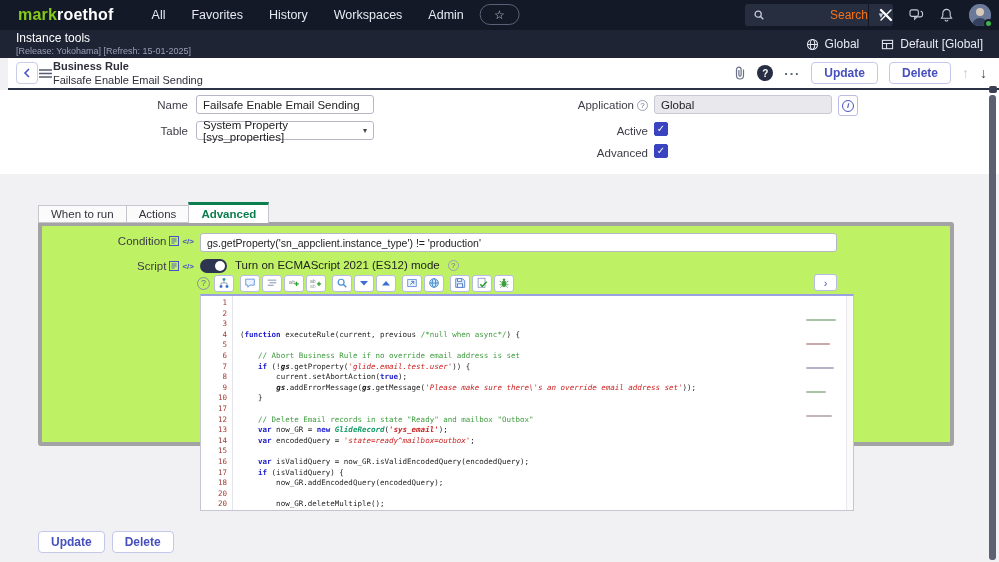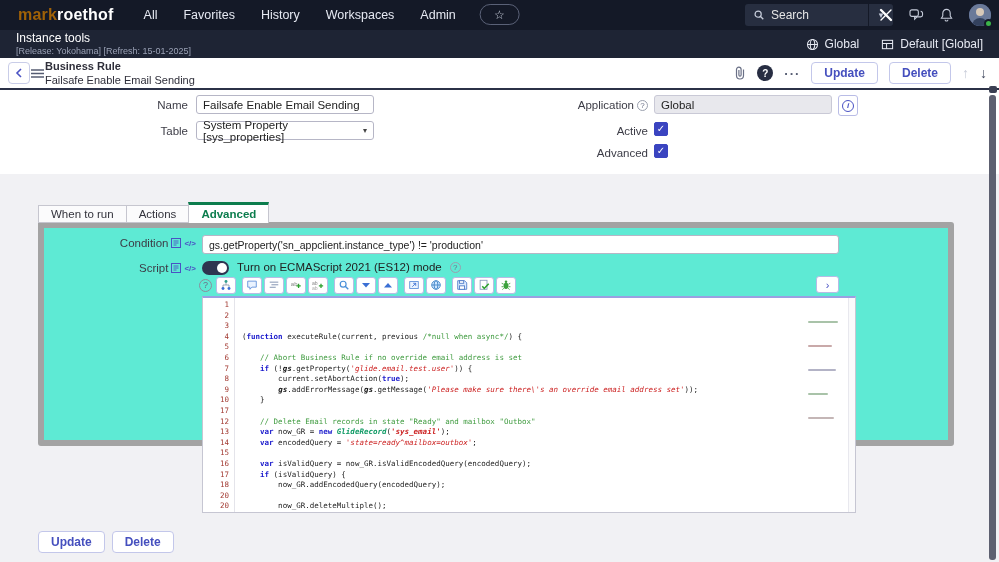--- a/index.html
+++ b/index.html
@@ -5,44 +5,44 @@
   * { box-sizing: border-box; }
   html,body { margin:0; padding:0; }
   body {
     width:999px; height:562px; position:relative; overflow:hidden;
     font-family:"Liberation Sans","DejaVu Sans",sans-serif;
     background:#f1f1f4;
   }
   
   .topbar{position:absolute;top:0;left:0;right:0;height:30px;background:#141927;display:flex;align-items:center;padding:0 10px;}
   .logo{font-weight:bold;font-size:16px;margin-left:8px;letter-spacing:.2px;cursor:pointer;}
-  .logo .p1{color:#a16207}.logo .p2{color:#ffffff}
-  .main-nav{display:flex;gap:26px;margin-left:30px;}
+  .logo .p1{color:#84cc16}.logo .p2{color:#ffffff}
+  .main-nav{display:flex;gap:26px;margin-left:38px;}
   .nav-item{color:#e6e9f2;font-size:12.5px;cursor:pointer;}
   .context-pill{position:absolute;left:50%;transform:translateX(-50%);top:4px;height:21px;border:1px solid #5a6177;border-radius:12px;display:flex;align-items:center;gap:8px;padding:0 14px;color:#fff;font-size:12px;font-weight:bold;cursor:pointer;}
   .pill-star{color:#c9cfdd;font-weight:normal;font-size:12px;}
   .search-box{position:absolute;right:106px;top:4px;width:148px;height:22px;background:#272e40;border-radius:3px;display:flex;align-items:center;}
   .search-box .s-ic{margin:0 6px 0 8px;display:flex;}
-  .search-text{color:#e5e5e5;font-size:12px;flex:1;}
+  .search-text{color:#f97316;font-size:12px;flex:1;text-align:right;}
   .search-divider{width:1px;height:22px;background:#141927;}
   .search-caret{width:24px;text-align:center;color:#c6ccda;font-size:9px;cursor:pointer;}
   .header-icons{position:absolute;right:8px;top:0;height:30px;display:flex;align-items:center;gap:16px;}
   .hicon{display:flex;cursor:pointer;}
   .avatar{width:22px;height:22px;border-radius:50%;background:#41548a;position:relative;overflow:visible;cursor:pointer;}
   .avatar svg{border-radius:50%;}
   .presence{position:absolute;right:-2px;bottom:-2px;width:9px;height:9px;border-radius:50%;background:#3cb44a;border:2px solid #141927;}
   
   .subbar{position:absolute;top:30px;left:0;right:0;height:28px;background:#1e2434;display:flex;align-items:center;padding:0 16px;}
   .subbar-left{line-height:1.15;}
   .subbar-title{font-size:12px;color:#ffffff;}
   .subbar-meta{font-size:9px;color:#9aa1b5;}
   .subbar-right{margin-left:auto;display:flex;align-items:center;gap:22px;color:#e6e9f2;font-size:12px;}
   .subbar-right .chip{display:flex;align-items:center;gap:6px;cursor:pointer;}
   
-  .recordbar{position:absolute;top:58px;left:0;right:0;height:32px;background:#ffffff;border-bottom:2px solid #2b3147;display:flex;align-items:center;padding:0 8px;gap:1px;}
+  .recordbar{position:absolute;top:58px;left:8px;right:0;height:32px;background:#ffffff;border-bottom:2px solid #2b3147;display:flex;align-items:center;padding:0 8px;gap:1px;}
   .back-btn{width:22px;height:22px;border:1px solid #c9cde8;border-radius:4px;background:#fff;display:flex;align-items:center;justify-content:center;cursor:pointer;padding:0;}
   .hamburger{display:flex;cursor:pointer;}
   .record-titles{font-size:11px;color:#2f2f3a;line-height:1.3;}
   .record-type{font-weight:bold;}
   .recordbar-right{margin-left:auto;display:flex;align-items:center;gap:11px;padding-right:4px;}
   .help-circle{width:16px;height:16px;border-radius:50%;background:#272d42;color:#fff;font-size:10px;font-weight:bold;display:flex;align-items:center;justify-content:center;cursor:pointer;}
   .more-dots{color:#555c72;font-weight:bold;font-size:13px;letter-spacing:1px;cursor:pointer;}
   .btn{height:22px;padding:0 12px;background:#fff;border:1px solid #c3c7ea;border-radius:4px;color:#454fbe;font-size:12px;font-weight:bold;font-family:inherit;cursor:pointer;}
   .arrow-up{color:#c7cbd8;font-size:14px;cursor:pointer;}
   .arrow-down{color:#434a60;font-size:14px;cursor:pointer;}
@@ -56,21 +56,21 @@
   .qmark{display:inline-flex;width:11px;height:11px;border:1px solid #9aa0ae;border-radius:50%;color:#6a7086;font-size:8px;align-items:center;justify-content:center;margin-left:3px;vertical-align:middle;}
   .info-btn{position:absolute;width:20px;height:21px;border:1px solid #b9bce6;border-radius:3px;background:#fff;display:flex;align-items:center;justify-content:center;cursor:pointer;padding:0;}
   .info-i{width:12px;height:12px;border:1px solid #4a52c4;border-radius:50%;color:#4a52c4;font-size:8px;display:flex;align-items:center;justify-content:center;font-style:italic;font-weight:bold;}
   .checkbox{position:absolute;width:14px;height:14px;border-radius:2px;border:1px solid #3a44c0;background:#fff;color:transparent;font-size:10px;line-height:12px;text-align:center;cursor:pointer;}
   .checkbox.checked{background:#3a44c0;color:#fff;}
   
   .tab-strip{position:absolute;left:38px;top:203px;height:20px;display:flex;align-items:flex-end;z-index:3;}
   .tab{height:18px;padding:0 12px;font-size:11.5px;color:#33333c;background:#fbfbfc;border:1px solid #c6c6cf;border-right:none;display:flex;align-items:center;cursor:pointer;}
   .tab:last-child{border-right:1px solid #c6c6cf;}
   .tab.active{background:#fff;border-top:3px solid #0c7d4d;color:#0c7d4d;font-weight:bold;height:21px;border-bottom:none;border-right:1px solid #c6c6cf;}
-  .card{position:absolute;left:38px;top:222px;width:916px;height:224px;background:#5eead4;border:6px solid #a3a3a3;border-radius:0 3px 3px 3px;z-index:2;}
+  .card{position:absolute;left:38px;top:222px;width:916px;height:224px;background:#bef264;border:4px solid #a3a3a3;border-radius:0 3px 3px 3px;z-index:2;}
   .row-label{position:absolute;left:0;width:152px;font-size:11.5px;color:#3c3c46;display:flex;justify-content:flex-end;align-items:center;gap:3px;}
   .mini-ic{display:flex;cursor:pointer;}
   .code-tag{color:#4a52c4;font-size:8px;font-weight:bold;cursor:pointer;}
   .cond-input{position:absolute;left:158px;top:7px;width:637px;height:19px;border:1px solid #b6b6c6;border-radius:3px;font-size:10.5px;padding:0 6px;color:#222;font-family:inherit;}
   .toggle{position:absolute;left:158px;top:33px;width:27px;height:14px;border-radius:8px;background:#c9c9d4;cursor:pointer;}
   .toggle.checked{background:#2e3550;}
   .toggle .knob{position:absolute;top:2px;left:2px;width:10px;height:10px;border-radius:50%;background:#fff;}
   .toggle.checked .knob{left:auto;right:2px;}
   .toggle-label{position:absolute;left:193px;top:33px;font-size:11.5px;color:#222;display:flex;align-items:center;gap:5px;}
   .editor-toolbar{position:absolute;left:155px;top:48px;height:18px;display:flex;align-items:center;}

